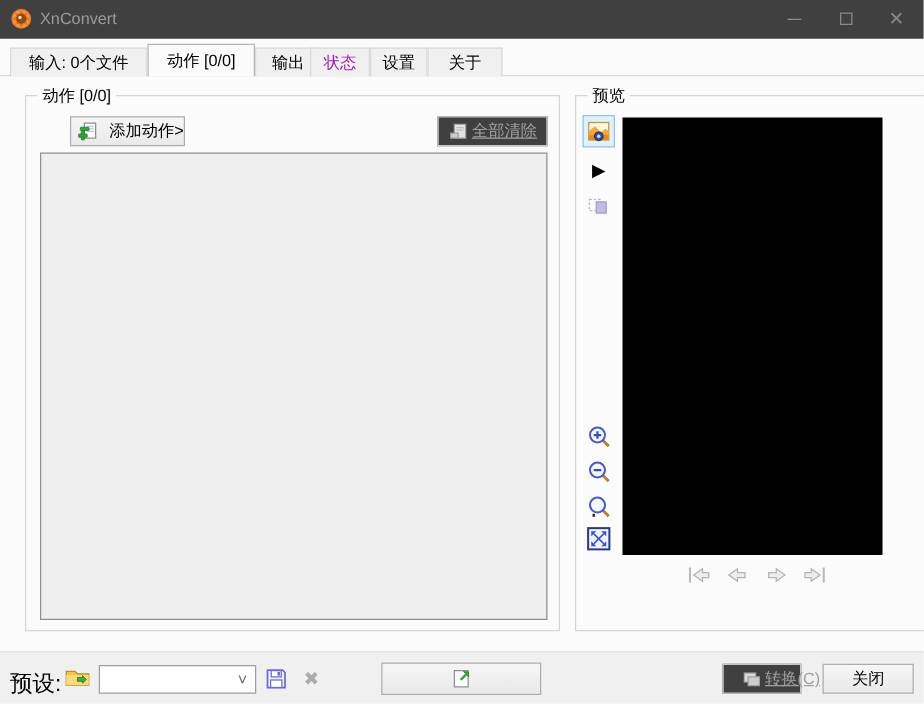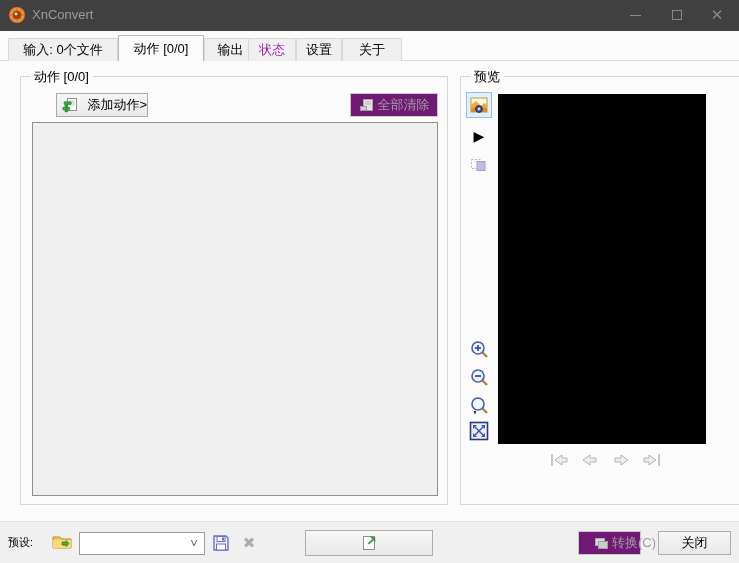--- a/index.html
+++ b/index.html
@@ -45,39 +45,39 @@
   .gb-actions { left:20px; top:76px; width:428px; height:429px; }
   .gb-preview { left:460px; top:76px; width:291px; height:429px; }
   .gb-title { position:absolute; top:-9px; left:9px; background:#fbfbfb; padding:0 4px; font-size:13px; color:#000; }
 
   
   .btn {
     display:inline-flex; align-items:center; justify-content:center; gap:3px;
     background:linear-gradient(#f6f6f6,#e9e9e9);
     border:1px solid #acacac; font-size:13px; color:#000; white-space:nowrap;
   }
-  .btn.disabled { background:#701a75; border-color:#c9c9c9; color:#9f9f9f; }
+  .btn.disabled { background:#404040; border-color:#c9c9c9; color:#9f9f9f;text-decoration:underline; }
   .btn-add   { position:absolute; left:11px; top:16px; width:92px; height:24px; justify-content:space-between; padding-left:5px;margin-left:24px; }
   .btn-clear { position:absolute; right:9px; top:16px; width:88px; height:24px; }
 
   .actions-list {
     position:absolute; left:11px; top:45px; width:406px; height:374px;
     background:#efefef; border:1px solid #8f8f8f;
   }
 
   
   .icon-col-btn { position:absolute; width:26px; height:26px; display:flex; align-items:center; justify-content:center; background:transparent; }
   .icon-col-btn.hl { background:#e2f0fb; border:1px solid #93c2e8; }
   .preview-canvas { position:absolute; left:37px; top:17px; width:208px; height:350px; background:#000; }
   .navrow { position:absolute; left:0; right:0; top:374px; display:flex; justify-content:center; gap:9px; }
   .navbtn { width:22px; height:18px; display:flex; align-items:center; justify-content:center; }
 
   
   .bottombar { position:absolute; left:0; top:521px; width:739px; height:42px; background:#f0f0f0; border-top:1px solid #e2e2e2; }
-  .presets-label { position:absolute; left:8px; top:13px; font-size:11px; }
+  .presets-label { position:absolute; left:8px; top:13px; font-size:18px; }
   .tool-ico { position:absolute; display:flex; align-items:center; justify-content:center; }
   .folder-btn { left:50px; top:9px; width:24px; height:22px; }
   .combo {
     position:absolute; left:79px; top:10px; width:126px; height:23px;
     background:#ffffff; border:1px solid #9d9d9d; display:flex; align-items:center;
   }
   .combo .val { flex:1; padding-left:5px; font-size:13px; }
   .combo .chev { width:20px; display:flex; align-items:center; justify-content:center; color:#6a6a6a; }
   .save-btn { left:209px; top:10px; width:24px; height:22px; }
   .del-btn  { left:237px; top:10px; width:24px; height:22px; color:#ababab; font-size:15px; font-weight:bold; }

